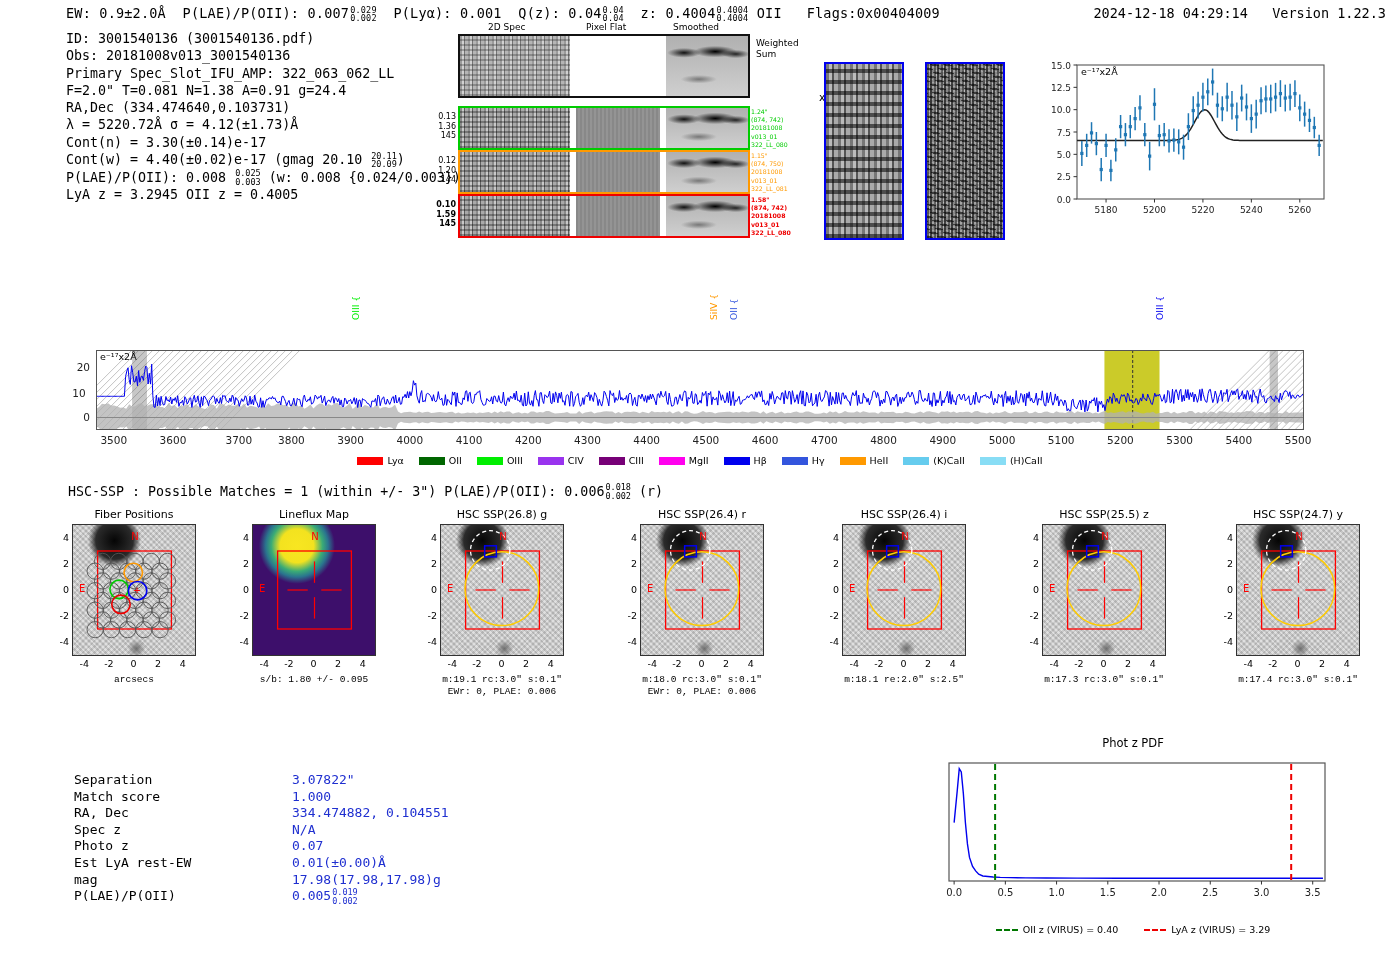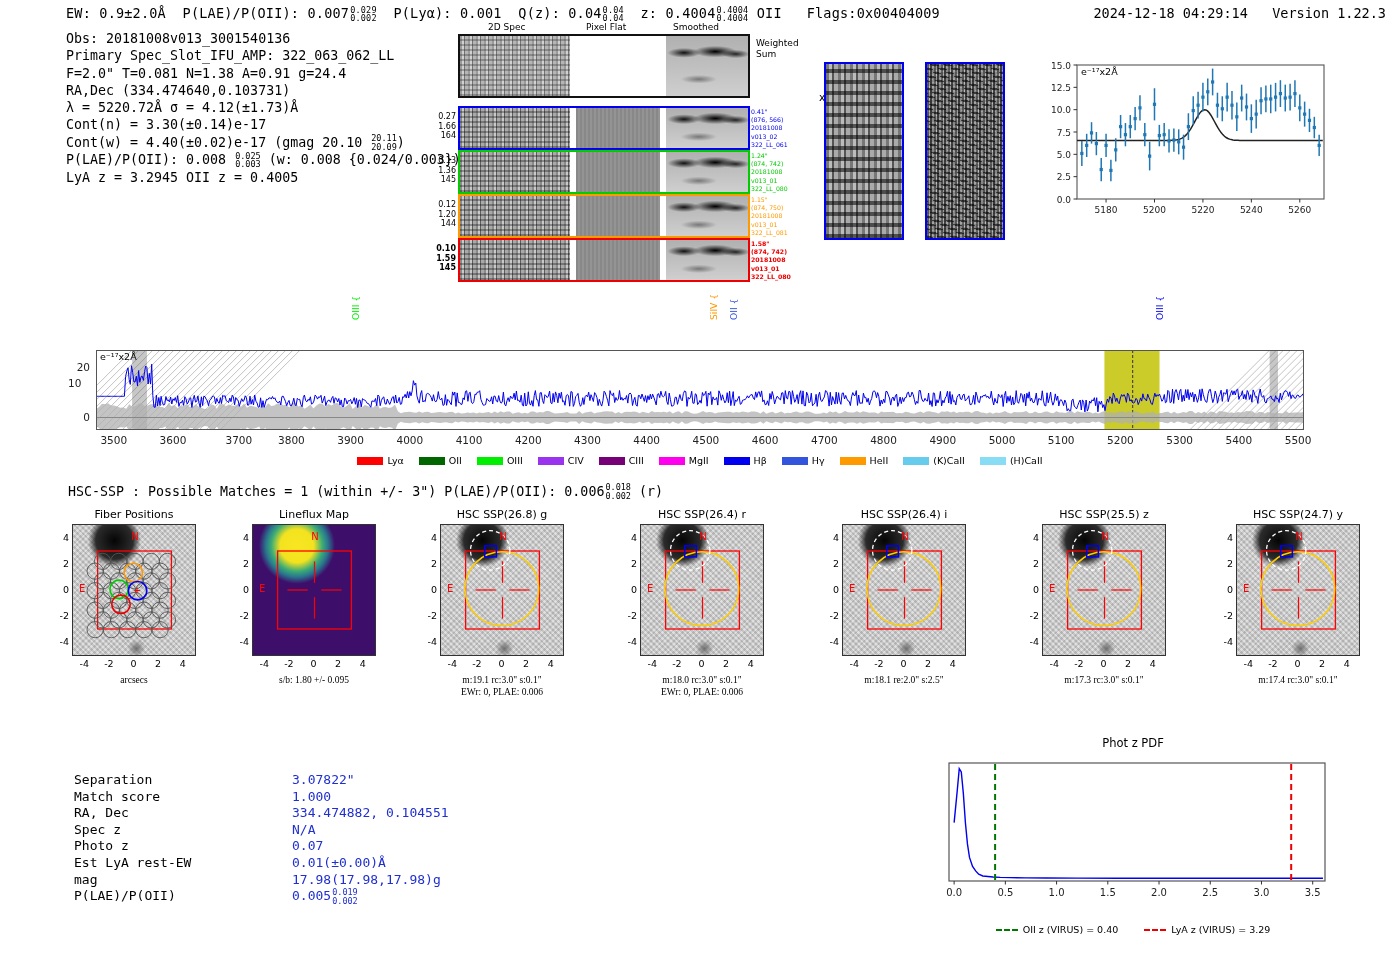--- a/index.html
+++ b/index.html
@@ -83,21 +83,21 @@
   .legend-item { display:flex; align-items:center; gap:4px; }
   .legend-swatch { width:26px; height:8px; display:inline-block; }
 
   
   .cutpanel { position:absolute; top:524px; width:124px; height:156px; }
   .cutpanel .imgbox { position:absolute; left:0; top:0; width:124px; height:132px;
                       border:1px solid #333; overflow:hidden; }
   .cuttitle { position:absolute; top:-16px; left:-22px; width:168px; text-align:center;
               font-family:"DejaVu Sans",sans-serif; font-size:11px; }
   .cutcap { position:absolute; top:150px; left:-26px; width:176px; text-align:center;
-            font-family:Liberation Serif, serif; font-size:9.5px; line-height:12px; }
+            font-family:Liberation Mono, monospace; font-size:9.5px; line-height:12px; }
   .xt { position:absolute; top:134px; font-family:"DejaVu Sans",sans-serif; font-size:9.5px;
         transform:translateX(-50%); }
   .yt { position:absolute; left:-16px; font-family:"DejaVu Sans",sans-serif; font-size:9.5px;
         transform:translateY(-50%); text-align:right; width:13px; }
   .skytile { width:100%; height:100%;
      background:#d9d9d9;
      background-image:
        radial-gradient(circle 34px at 34% 12%, #050505 0%, #2b2b2b 55%, rgba(60,60,60,0) 78%),
        radial-gradient(circle 12px at 52% 95%, #6f6f6f, rgba(110,110,110,0) 75%),
        repeating-linear-gradient(45deg, rgba(0,0,0,.10) 0 2px, rgba(255,255,255,.10) 2px 4px),
@@ -149,20 +149,21 @@
     </span>
   <span>OII</span>&nbsp;&nbsp;
   <span>Flags:0x00404009</span>
 </div>
 <div class="abs mono" id="header-stamp">
   <span>2024-12-18 04:29:14</span>&nbsp;&nbsp;
   <span>Version 1.22.3</span>
 </div>
 
 <div class="abs mono" id="param-block">
+    <div style="white-space: nowrap;">ID: 3001540136 (3001540136.pdf)</div>
     <div style="white-space: nowrap;">Obs: 20181008v013_3001540136</div>
     <div style="white-space: nowrap;">Primary Spec_Slot_IFU_AMP: 322_063_062_LL</div>
     <div style="white-space: nowrap;">F=2.0"  T=0.081  N=1.38  A=0.91  g=24.4</div>
     <div style="white-space: nowrap;">RA,Dec (334.474640,0.103731)</div>
     <div style="white-space: nowrap;">λ = 5220.72Å  σ = 4.12(±1.73)Å</div>
     <div style="white-space: nowrap;">Cont(n) = 3.30(±0.14)e-17</div>
     <div style="white-space: nowrap;">Cont(w) = 4.40(±0.02)e-17 (gmag 20.10 <span class="frac">
         <span>20.11</span>
         <span>20.09</span>
       </span>)</div>
@@ -182,39 +183,20 @@
       <div class="cell gap"></div>
       <div class="cell flat" style="background: rgb(255, 255, 255);"></div>
       <div class="cell gap"></div>
       <div class="cell sm smblur"></div>
       <div style="position: absolute; left: 296px; top: 2px; font-family: &quot;DejaVu Sans&quot;, sans-serif; font-size: 9px; line-height: 11px;">
         <div>Weighted</div>
         <div>Sum</div>
       </div>
     </div>
     <div style="height: 8px;"></div>
-    <div class="strip" style="position: relative; border: 2.4px solid rgb(0, 0, 238); height: 44px; width: 292px; margin-top: 0px;">
-      <div class="cell c2d noise-a"></div>
-      <div class="cell gap"></div>
-      <div class="cell flat flatgray"></div>
-      <div class="cell gap"></div>
-      <div class="cell sm smblur"></div>
-      <div class="rowlab" style="top: 4px;">
-        <div>0.27</div>
-        <div>1.66</div>
-        <div>164</div>
-      </div>
-      <div class="rowinfo" style="color: rgb(0, 0, 238);">
-        <div>0.41"</div>
-        <div>(876, 566)</div>
-        <div>20181008</div>
-        <div>v013_02</div>
-        <div>322_LL_061</div>
-      </div>
-    </div>
     <div class="strip" style="position: relative; border: 2.4px solid rgb(0, 204, 0); height: 44px; width: 292px; margin-top: 0px;">
       <div class="cell c2d noise-a"></div>
       <div class="cell gap"></div>
       <div class="cell flat flatgray"></div>
       <div class="cell gap"></div>
       <div class="cell sm smblur"></div>
       <div class="rowlab" style="top: 4px;">
         <div>0.13</div>
         <div>1.36</div>
         <div>145</div>
@@ -510,21 +492,21 @@
       <line x1="1240.6549019607844" y1="80" x2="1320.6549019607844" y2="0" stroke="#555" stroke-width="0.6" opacity="0.6"></line>
       <line x1="1247.6549019607844" y1="80" x2="1327.6549019607844" y2="0" stroke="#555" stroke-width="0.6" opacity="0.6"></line>
       <line x1="1254.6549019607844" y1="80" x2="1334.6549019607844" y2="0" stroke="#555" stroke-width="0.6" opacity="0.6"></line>
       <line x1="1261.6549019607844" y1="80" x2="1341.6549019607844" y2="0" stroke="#555" stroke-width="0.6" opacity="0.6"></line>
       <path d="M0.0 59.0 L3.0 56.9 L6.0 53.7 L9.1 54.3 L12.1 53.2 L15.1 55.6 L18.1 55.5 L21.1 56.5 L24.2 57.7 L27.2 57.5 L30.2 58.8 L33.2 54.2 L36.2 56.8 L39.3 56.2 L42.3 54.1 L45.3 52.9 L48.3 56.1 L51.3 55.7 L54.4 54.2 L57.4 54.2 L60.4 54.1 L63.4 57.1 L66.4 56.9 L69.5 58.5 L72.5 52.9 L75.5 56.3 L78.5 55.1 L81.5 58.1 L84.6 56.2 L87.6 56.0 L90.6 53.9 L93.6 57.0 L96.6 57.1 L99.7 54.2 L102.7 56.7 L105.7 58.0 L108.7 59.0 L111.7 58.5 L114.8 54.6 L117.8 55.0 L120.8 58.8 L123.8 53.6 L126.8 53.9 L129.9 56.2 L132.9 54.4 L135.9 55.8 L138.9 55.7 L141.9 54.0 L145.0 56.7 L148.0 53.6 L151.0 57.8 L154.0 55.8 L157.0 56.3 L160.1 56.9 L163.1 58.4 L166.1 53.2 L169.1 57.2 L172.1 53.2 L175.2 55.9 L178.2 55.5 L181.2 53.4 L184.2 53.9 L187.2 55.2 L190.3 54.8 L193.3 57.6 L196.3 53.2 L199.3 52.6 L202.3 56.5 L205.4 55.4 L208.4 58.8 L211.4 57.1 L214.4 54.5 L217.4 58.4 L220.5 55.4 L223.5 53.5 L226.5 54.0 L229.5 56.5 L232.5 53.9 L235.6 55.4 L238.6 53.6 L241.6 52.7 L244.6 56.6 L247.6 57.7 L250.7 56.0 L253.7 52.9 L256.7 58.9 L259.7 56.6 L262.7 52.6 L265.8 57.4 L268.8 55.1 L271.8 56.0 L274.8 57.5 L277.8 57.2 L280.9 53.3 L283.9 58.7 L286.9 57.2 L289.9 56.9 L292.9 58.0 L296.0 57.2 L299.0 54.5 L302.0 61.6 L305.0 63.3 L308.0 62.2 L311.1 62.0 L314.1 61.8 L317.1 62.6 L320.1 62.7 L323.1 61.4 L326.2 62.7 L329.2 62.1 L332.2 61.8 L335.2 63.1 L338.2 62.7 L341.3 62.2 L344.3 62.1 L347.3 62.5 L350.3 62.8 L353.3 62.0 L356.4 61.7 L359.4 63.5 L362.4 62.6 L365.4 63.5 L368.4 63.2 L371.5 62.4 L374.5 63.0 L377.5 62.4 L380.5 63.4 L383.5 62.5 L386.6 63.0 L389.6 62.5 L392.6 61.9 L395.6 63.2 L398.6 61.5 L401.7 62.9 L404.7 61.2 L407.7 62.6 L410.7 61.6 L413.7 61.5 L416.8 63.7 L419.8 62.7 L422.8 62.2 L425.8 63.6 L428.8 62.8 L431.9 63.4 L434.9 61.4 L437.9 61.5 L440.9 62.8 L443.9 62.1 L447.0 62.6 L450.0 61.1 L453.0 61.0 L456.0 62.6 L459.0 63.5 L462.1 63.3 L465.1 63.0 L468.1 62.7 L471.1 61.9 L474.1 63.5 L477.2 63.6 L480.2 63.4 L483.2 61.1 L486.2 63.7 L489.2 62.5 L492.3 62.0 L495.3 61.5 L498.3 63.6 L501.3 62.6 L504.3 62.2 L507.4 61.6 L510.4 61.3 L513.4 61.4 L516.4 61.4 L519.4 63.4 L522.5 61.9 L525.5 63.6 L528.5 61.9 L531.5 61.8 L534.5 62.1 L537.6 61.6 L540.6 62.1 L543.6 63.3 L546.6 61.7 L549.6 62.6 L552.7 63.2 L555.7 61.0 L558.7 62.3 L561.7 62.1 L564.7 62.3 L567.8 61.7 L570.8 62.4 L573.8 61.2 L576.8 63.4 L579.8 62.1 L582.9 61.2 L585.9 63.4 L588.9 61.3 L591.9 61.5 L594.9 63.1 L598.0 63.7 L601.0 63.4 L604.0 62.5 L607.0 61.1 L610.0 62.5 L613.1 61.9 L616.1 62.2 L619.1 63.6 L622.1 62.6 L625.1 62.3 L628.2 62.0 L631.2 61.7 L634.2 61.7 L637.2 62.7 L640.2 62.1 L643.3 62.6 L646.3 61.5 L649.3 61.9 L652.3 62.6 L655.3 61.5 L658.4 61.5 L661.4 62.0 L664.4 63.5 L667.4 61.3 L670.4 63.7 L673.5 62.4 L676.5 61.7 L679.5 63.5 L682.5 62.6 L685.5 61.6 L688.6 63.4 L691.6 62.8 L694.6 62.9 L697.6 62.1 L700.6 61.5 L703.7 62.7 L706.7 62.8 L709.7 61.5 L712.7 61.4 L715.7 62.6 L718.8 63.7 L721.8 63.7 L724.8 63.6 L727.8 62.5 L730.8 63.6 L733.9 61.3 L736.9 62.6 L739.9 61.6 L742.9 63.6 L745.9 62.8 L749.0 61.1 L752.0 62.2 L755.0 62.6 L758.0 62.6 L761.0 61.3 L764.1 62.8 L767.1 61.3 L770.1 61.9 L773.1 62.8 L776.1 62.4 L779.2 62.6 L782.2 63.7 L785.2 61.5 L788.2 62.2 L791.2 62.1 L794.3 62.0 L797.3 61.8 L800.3 63.3 L803.3 62.9 L806.3 63.2 L809.4 61.7 L812.4 62.3 L815.4 63.2 L818.4 63.6 L821.4 62.4 L824.5 61.6 L827.5 63.1 L830.5 61.6 L833.5 61.3 L836.5 62.1 L839.6 62.6 L842.6 63.6 L845.6 61.6 L848.6 61.8 L851.6 61.3 L854.7 62.5 L857.7 61.6 L860.7 62.9 L863.7 61.9 L866.7 62.3 L869.8 61.8 L872.8 61.7 L875.8 62.9 L878.8 61.3 L881.8 61.1 L884.9 62.5 L887.9 62.8 L890.9 63.4 L893.9 62.2 L896.9 63.7 L900.0 62.5 L903.0 63.1 L906.0 62.3 L909.0 61.1 L912.0 62.8 L915.1 63.5 L918.1 62.0 L921.1 62.3 L924.1 62.2 L927.1 62.0 L930.2 61.1 L933.2 63.2 L936.2 62.9 L939.2 61.5 L942.2 63.0 L945.3 63.0 L948.3 61.8 L951.3 61.6 L954.3 62.7 L957.3 63.3 L960.4 61.3 L963.4 62.4 L966.4 62.6 L969.4 63.0 L972.4 61.4 L975.5 61.1 L978.5 63.2 L981.5 61.2 L984.5 62.2 L987.5 62.5 L990.6 62.0 L993.6 61.9 L996.6 63.6 L999.6 62.5 L1002.6 63.5 L1005.7 62.1 L1008.7 61.1 L1011.7 62.9 L1014.7 62.2 L1017.7 63.0 L1020.8 62.5 L1023.8 61.8 L1026.8 61.3 L1029.8 62.7 L1032.8 61.3 L1035.9 62.1 L1038.9 61.2 L1041.9 62.1 L1044.9 63.2 L1047.9 63.6 L1051.0 62.5 L1054.0 62.7 L1057.0 61.8 L1060.0 63.7 L1063.0 63.1 L1066.1 62.9 L1069.1 61.9 L1072.1 61.8 L1075.1 63.4 L1078.1 61.7 L1081.2 63.5 L1084.2 63.0 L1087.2 62.1 L1090.2 62.7 L1093.2 61.1 L1096.3 61.1 L1099.3 63.6 L1102.3 62.1 L1105.3 63.2 L1108.3 61.5 L1111.4 63.7 L1114.4 61.4 L1117.4 62.1 L1120.4 63.4 L1123.4 61.1 L1126.5 61.5 L1129.5 61.7 L1132.5 63.1 L1135.5 62.3 L1138.5 63.2 L1141.6 61.9 L1144.6 62.6 L1147.6 62.0 L1150.6 61.0 L1153.6 61.3 L1156.7 61.2 L1159.7 63.7 L1162.7 62.1 L1165.7 61.9 L1168.7 63.5 L1171.8 62.0 L1174.8 62.8 L1177.8 63.3 L1180.8 62.9 L1183.8 62.9 L1186.9 63.5 L1189.9 61.1 L1192.9 63.0 L1195.9 62.8 L1198.9 62.5 L1202.0 62.6 L1205.0 62.5 L1208.0 61.7 L1208.0 73.3  L1205.0 72.5  L1202.0 72.4  L1198.9 72.5  L1195.9 72.2  L1192.9 72.0  L1189.9 73.9  L1186.9 71.5  L1183.8 72.1  L1180.8 72.1  L1177.8 71.7  L1174.8 72.2  L1171.8 73.0  L1168.7 71.5  L1165.7 73.1  L1162.7 72.9  L1159.7 71.3  L1156.7 73.8  L1153.6 73.7  L1150.6 74.0  L1147.6 73.0  L1144.6 72.4  L1141.6 73.1  L1138.5 71.8  L1135.5 72.7  L1132.5 71.9  L1129.5 73.3  L1126.5 73.5  L1123.4 73.9  L1120.4 71.6  L1117.4 72.9  L1114.4 73.6  L1111.4 71.3  L1108.3 73.5  L1105.3 71.8  L1102.3 72.9  L1099.3 71.4  L1096.3 73.9  L1093.2 73.9  L1090.2 72.3  L1087.2 72.9  L1084.2 72.0  L1081.2 71.5  L1078.1 73.3  L1075.1 71.6  L1072.1 73.2  L1069.1 73.1  L1066.1 72.1  L1063.0 71.9  L1060.0 71.3  L1057.0 73.2  L1054.0 72.3  L1051.0 72.5  L1047.9 71.4  L1044.9 71.8  L1041.9 72.9  L1038.9 73.8  L1035.9 72.9  L1032.8 73.7  L1029.8 72.3  L1026.8 73.7  L1023.8 73.2  L1020.8 72.5  L1017.7 72.0  L1014.7 72.8  L1011.7 72.1  L1008.7 73.9  L1005.7 72.9  L1002.6 71.5  L999.6 72.5  L996.6 71.4  L993.6 73.1  L990.6 73.0  L987.5 72.5  L984.5 72.8  L981.5 73.8  L978.5 71.8  L975.5 73.9  L972.4 73.6  L969.4 72.0  L966.4 72.4  L963.4 72.6  L960.4 73.7  L957.3 71.7  L954.3 72.3  L951.3 73.4  L948.3 73.2  L945.3 72.0  L942.2 72.0  L939.2 73.5  L936.2 72.1  L933.2 71.8  L930.2 73.9  L927.1 73.0  L924.1 72.8  L921.1 72.7  L918.1 73.0  L915.1 71.5  L912.0 72.2  L909.0 73.9  L906.0 72.7  L903.0 71.9  L900.0 72.5  L896.9 71.3  L893.9 72.8  L890.9 71.6  L887.9 72.2  L884.9 72.5  L881.8 73.9  L878.8 73.7  L875.8 72.1  L872.8 73.3  L869.8 73.2  L866.7 72.7  L863.7 73.1  L860.7 72.1  L857.7 73.4  L854.7 72.5  L851.6 73.7  L848.6 73.2  L845.6 73.4  L842.6 71.4  L839.6 72.4  L836.5 72.9  L833.5 73.7  L830.5 73.4  L827.5 71.9  L824.5 73.4  L821.4 72.6  L818.4 71.4  L815.4 71.8  L812.4 72.7  L809.4 73.3  L806.3 71.8  L803.3 72.1  L800.3 71.7  L797.3 73.2  L794.3 73.0  L791.2 72.9  L788.2 72.8  L785.2 73.5  L782.2 71.3  L779.2 72.4  L776.1 72.6  L773.1 72.2  L770.1 73.1  L767.1 73.7  L764.1 72.2  L761.0 73.7  L758.0 72.4  L755.0 72.4  L752.0 72.8  L749.0 73.9  L745.9 72.2  L742.9 71.4  L739.9 73.4  L736.9 72.4  L733.9 73.7  L730.8 71.4  L727.8 72.5  L724.8 71.4  L721.8 71.3  L718.8 71.3  L715.7 72.4  L712.7 73.6  L709.7 73.5  L706.7 72.2  L703.7 72.3  L700.6 73.5  L697.6 72.9  L694.6 72.1  L691.6 72.2  L688.6 71.6  L685.5 73.4  L682.5 72.4  L679.5 71.5  L676.5 73.3  L673.5 72.6  L670.4 71.3  L667.4 73.7  L664.4 71.5  L661.4 73.0  L658.4 73.5  L655.3 73.5  L652.3 72.4  L649.3 73.1  L646.3 73.5  L643.3 72.4  L640.2 72.9  L637.2 72.3  L634.2 73.3  L631.2 73.3  L628.2 73.0  L625.1 72.7  L622.1 72.4  L619.1 71.4  L616.1 72.8  L613.1 73.1  L610.0 72.5  L607.0 73.9  L604.0 72.5  L601.0 71.6  L598.0 71.3  L594.9 71.9  L591.9 73.5  L588.9 73.7  L585.9 71.6  L582.9 73.8  L579.8 72.9  L576.8 71.6  L573.8 73.8  L570.8 72.6  L567.8 73.3  L564.7 72.7  L561.7 72.9  L558.7 72.7  L555.7 74.0  L552.7 71.8  L549.6 72.4  L546.6 73.3  L543.6 71.7  L540.6 72.9  L537.6 73.4  L534.5 72.9  L531.5 73.2  L528.5 73.1  L525.5 71.4  L522.5 73.1  L519.4 71.6  L516.4 73.6  L513.4 73.6  L510.4 73.7  L507.4 73.4  L504.3 72.8  L501.3 72.4  L498.3 71.4  L495.3 73.5  L492.3 73.0  L489.2 72.5  L486.2 71.3  L483.2 73.9  L480.2 71.6  L477.2 71.4  L474.1 71.5  L471.1 73.1  L468.1 72.3  L465.1 72.0  L462.1 71.7  L459.0 71.5  L456.0 72.4  L453.0 74.0  L450.0 73.9  L447.0 72.4  L443.9 72.9  L440.9 72.2  L437.9 73.5  L434.9 73.6  L431.9 71.6  L428.8 72.2  L425.8 71.4  L422.8 72.8  L419.8 72.3  L416.8 71.3  L413.7 73.5  L410.7 73.4  L407.7 72.4  L404.7 73.8  L401.7 72.1  L398.6 73.5  L395.6 71.8  L392.6 73.1  L389.6 72.5  L386.6 72.0  L383.5 72.5  L380.5 71.6  L377.5 72.6  L374.5 72.0  L371.5 72.6  L368.4 71.8  L365.4 71.5  L362.4 72.4  L359.4 71.5  L356.4 73.3  L353.3 73.0  L350.3 72.2  L347.3 72.5  L344.3 72.9  L341.3 72.8  L338.2 72.3  L335.2 71.9  L332.2 73.2  L329.2 72.9  L326.2 72.3  L323.1 73.6  L320.1 72.3  L317.1 72.4  L314.1 73.2  L311.1 73.0  L308.0 72.8  L305.0 71.7  L302.0 73.4  L299.0 80.5  L296.0 77.8  L292.9 77.0  L289.9 78.1  L286.9 77.8  L283.9 76.3  L280.9 81.7  L277.8 77.8  L274.8 77.5  L271.8 79.0  L268.8 79.9  L265.8 77.6  L262.7 82.4  L259.7 78.4  L256.7 76.1  L253.7 82.1  L250.7 79.0  L247.6 77.3  L244.6 78.4  L241.6 82.3  L238.6 81.4  L235.6 79.6  L232.5 81.1  L229.5 78.5  L226.5 81.0  L223.5 81.5  L220.5 79.6  L217.4 76.6  L214.4 80.5  L211.4 77.9  L208.4 76.2  L205.4 79.6  L202.3 78.5  L199.3 82.4  L196.3 81.8  L193.3 77.4  L190.3 80.2  L187.2 79.8  L184.2 81.1  L181.2 81.6  L178.2 79.5  L175.2 79.1  L172.1 81.8  L169.1 77.8  L166.1 81.8  L163.1 76.6  L160.1 78.1  L157.0 78.7  L154.0 79.2  L151.0 77.2  L148.0 81.4  L145.0 78.3  L141.9 81.0  L138.9 79.3  L135.9 79.2  L132.9 80.6  L129.9 78.8  L126.8 81.1  L123.8 81.4  L120.8 76.2  L117.8 80.0  L114.8 80.4  L111.7 76.5  L108.7 76.0  L105.7 77.0  L102.7 78.3  L99.7 80.8  L96.6 77.9  L93.6 78.0  L90.6 81.1  L87.6 79.0  L84.6 78.8  L81.5 76.9  L78.5 79.9  L75.5 78.7  L72.5 82.1  L69.5 76.5  L66.4 78.1  L63.4 77.9  L60.4 80.9  L57.4 80.8  L54.4 80.8  L51.3 79.3  L48.3 78.9  L45.3 82.1  L42.3 80.9  L39.3 78.8  L36.2 78.2  L33.2 80.8  L30.2 76.2  L27.2 77.5  L24.2 77.3  L21.1 78.5  L18.1 79.5  L15.1 79.4  L12.1 81.8  L9.1 80.7  L6.0 81.3  L3.0 78.1  L0.0 76.0 Z" fill="#b0b0b0" opacity="0.75" stroke="none"></path>
       <line x1="0" y1="67.5" x2="1208" y2="67.5" stroke="#888" stroke-width="1.2"></line>
       <path d="M0.0 46.3 L1.2 46.3 L2.4 46.3 L3.6 46.3 L4.7 46.3 L5.9 46.3 L7.1 46.3 L8.3 46.3 L9.5 46.3 L10.7 46.3 L11.8 46.3 L13.0 46.3 L14.2 46.3 L15.4 46.3 L16.6 46.3 L17.8 46.3 L18.9 46.3 L20.1 46.3 L21.3 46.3 L22.5 46.3 L23.7 46.3 L24.9 46.3 L26.1 46.3 L27.2 46.3 L28.4 46.3 L29.6 26.5 L30.8 21.1 L32.0 17.8 L33.2 29.7 L34.3 34.4 L35.5 15.7 L36.7 22.6 L37.9 31.9 L39.1 31.8 L40.3 26.2 L41.5 35.8 L42.6 20.6 L43.8 32.3 L45.0 27.1 L46.2 26.1 L47.4 30.4 L48.6 21.5 L49.7 16.1 L50.9 17.4 L52.1 34.0 L53.3 23.3 L54.5 34.1 L55.7 14.2 L56.8 45.3 L58.0 57.1 L59.2 57.3 L60.4 45.1 L61.6 56.0 L62.8 47.5 L64.0 55.5 L65.1 46.3 L66.3 52.3 L67.5 55.1 L68.7 54.5 L69.9 46.5 L71.1 50.5 L72.2 49.8 L73.4 51.9 L74.6 47.0 L75.8 54.0 L77.0 48.8 L78.2 50.5 L79.3 47.6 L80.5 52.4 L81.7 45.7 L82.9 56.4 L84.1 52.4 L85.3 52.8 L86.5 50.3 L87.6 55.4 L88.8 46.7 L90.0 48.9 L91.2 54.1 L92.4 52.0 L93.6 48.5 L94.7 47.8 L95.9 57.4 L97.1 49.3 L98.3 45.3 L99.5 52.1 L100.7 51.5 L101.9 45.9 L103.0 52.9 L104.2 57.3 L105.4 46.8 L106.6 55.5 L107.8 46.2 L109.0 46.7 L110.1 49.1 L111.3 50.9 L112.5 55.6 L113.7 50.3 L114.9 49.3 L116.1 47.0 L117.2 45.9 L118.4 46.8 L119.6 53.8 L120.8 48.4 L122.0 51.8 L123.2 53.3 L124.4 47.6 L125.5 53.5 L126.7 45.3 L127.9 46.4 L129.1 45.7 L130.3 50.8 L131.5 51.5 L132.6 52.6 L133.8 48.1 L135.0 51.7 L136.2 45.2 L137.4 47.0 L138.6 54.8 L139.7 47.5 L140.9 49.6 L142.1 50.3 L143.3 56.3 L144.5 52.1 L145.7 48.7 L146.9 51.4 L148.0 50.6 L149.2 45.8 L150.4 47.5 L151.6 55.2 L152.8 55.0 L154.0 46.2 L155.1 54.2 L156.3 49.5 L157.5 55.0 L158.7 45.0 L159.9 51.2 L161.1 53.0 L162.3 57.3 L163.4 56.8 L164.6 47.8 L165.8 57.4 L167.0 50.7 L168.2 57.3 L169.4 53.0 L170.5 49.3 L171.7 49.8 L172.9 48.0 L174.1 47.9 L175.3 48.9 L176.5 46.5 L177.6 49.0 L178.8 47.8 L180.0 50.7 L181.2 52.2 L182.4 52.8 L183.6 51.1 L184.8 54.9 L185.9 46.6 L187.1 46.1 L188.3 48.6 L189.5 51.6 L190.7 55.7 L191.9 52.3 L193.0 50.4 L194.2 55.4 L195.4 55.8 L196.6 53.0 L197.8 48.2 L199.0 54.8 L200.1 55.7 L201.3 48.3 L202.5 49.5 L203.7 49.3 L204.9 54.6 L206.1 56.7 L207.3 47.6 L208.4 45.0 L209.6 50.4 L210.8 51.9 L212.0 49.4 L213.2 50.5 L214.4 46.8 L215.5 54.1 L216.7 53.5 L217.9 51.1 L219.1 45.1 L220.3 46.3 L221.5 49.1 L222.7 46.8 L223.8 47.4 L225.0 45.3 L226.2 53.1 L227.4 50.1 L228.6 46.1 L229.8 55.6 L230.9 52.2 L232.1 50.3 L233.3 50.2 L234.5 52.3 L235.7 48.2 L236.9 46.4 L238.0 53.3 L239.2 47.9 L240.4 48.5 L241.6 52.0 L242.8 48.5 L244.0 55.1 L245.2 49.9 L246.3 56.7 L247.5 56.8 L248.7 48.0 L249.9 49.7 L251.1 54.0 L252.3 50.7 L253.4 50.9 L254.6 49.4 L255.8 53.8 L257.0 51.2 L258.2 47.6 L259.4 54.3 L260.5 48.4 L261.7 57.5 L262.9 50.1 L264.1 50.1 L265.3 56.8 L266.5 48.6 L267.7 49.7 L268.8 50.0 L270.0 51.4 L271.2 53.3 L272.4 53.5 L273.6 55.4 L274.8 57.3 L275.9 51.0 L277.1 51.1 L278.3 51.6 L279.5 48.5 L280.7 55.6 L281.9 45.0 L283.1 46.4 L284.2 55.7 L285.4 50.6 L286.6 47.8 L287.8 46.9 L289.0 53.8 L290.2 54.1 L291.3 49.0 L292.5 52.0 L293.7 54.4 L294.9 51.5 L296.1 47.6 L297.3 46.5 L298.4 53.1 L299.6 45.0 L300.8 53.0 L302.0 51.5 L303.2 47.4 L304.4 54.3 L305.6 53.9 L306.7 46.8 L307.9 47.3 L309.1 44.3 L310.3 48.0 L311.5 41.6 L312.7 48.0 L313.8 41.6 L315.0 45.8 L316.2 40.9 L317.4 30.7 L318.6 35.1 L319.8 33.1 L320.9 45.8 L322.1 50.2 L323.3 53.2 L324.5 44.1 L325.7 40.6 L326.9 52.0 L328.1 50.6 L329.2 51.6 L330.4 44.1 L331.6 43.4 L332.8 43.9 L334.0 45.3 L335.2 47.4 L336.3 51.1 L337.5 44.7 L338.7 50.9 L339.9 51.9 L341.1 49.4 L342.3 41.6 L343.5 48.6 L344.6 49.9 L345.8 48.1 L347.0 55.4 L348.2 54.8 L349.4 44.7 L350.6 55.3 L351.7 49.3 L352.9 50.6 L354.1 52.9 L355.3 54.7 L356.5 41.9 L357.7 45.2 L358.8 42.0 L360.0 56.4 L361.2 42.9 L362.4 52.5 L363.6 52.4 L364.8 54.3 L366.0 54.3 L367.1 47.9 L368.3 49.7 L369.5 41.3 L370.7 40.8 L371.9 51.3 L373.1 43.2 L374.2 42.2 L375.4 52.2 L376.6 53.6 L377.8 51.6 L379.0 44.1 L380.2 44.6 L381.3 42.2 L382.5 42.2 L383.7 40.7 L384.9 49.3 L386.1 52.5 L387.3 55.2 L388.5 55.0 L389.6 54.5 L390.8 48.5 L392.0 49.9 L393.2 51.3 L394.4 51.0 L395.6 46.8 L396.7 54.0 L397.9 46.1 L399.1 46.2 L400.3 51.0 L401.5 52.0 L402.7 45.6 L403.9 51.0 L405.0 53.2 L406.2 52.2 L407.4 42.1 L408.6 54.2 L409.8 55.9 L411.0 50.7 L412.1 47.7 L413.3 51.6 L414.5 46.0 L415.7 48.2 L416.9 48.2 L418.1 43.2 L419.2 49.9 L420.4 41.0 L421.6 50.5 L422.8 50.1 L424.0 52.2 L425.2 45.2 L426.4 55.2 L427.5 56.0 L428.7 43.1 L429.9 56.0 L431.1 54.2 L432.3 41.8 L433.5 53.2 L434.6 55.1 L435.8 50.6 L437.0 56.3 L438.2 45.7 L439.4 40.6 L440.6 49.7 L441.7 49.8 L442.9 56.3 L444.1 42.9 L445.3 42.6 L446.5 50.4 L447.7 53.5 L448.9 44.7 L450.0 45.8 L451.2 47.6 L452.4 46.0 L453.6 41.1 L454.8 52.8 L456.0 53.7 L457.1 43.4 L458.3 52.1 L459.5 41.9 L460.7 45.5 L461.9 52.8 L463.1 43.1 L464.3 48.3 L465.4 42.2 L466.6 51.8 L467.8 50.8 L469.0 55.3 L470.2 45.7 L471.4 44.5 L472.5 46.0 L473.7 56.2 L474.9 41.6 L476.1 42.0 L477.3 56.4 L478.5 53.5 L479.6 46.7 L480.8 45.4 L482.0 43.4 L483.2 52.2 L484.4 56.3 L485.6 54.5 L486.8 47.7 L487.9 54.5 L489.1 46.7 L490.3 45.2 L491.5 46.9 L492.7 42.2 L493.9 50.6 L495.0 44.7 L496.2 47.8 L497.4 51.5 L498.6 42.6 L499.8 44.5 L501.0 47.8 L502.1 55.6 L503.3 49.3 L504.5 53.5 L505.7 56.1 L506.9 50.8 L508.1 41.2 L509.3 42.8 L510.4 46.5 L511.6 50.2 L512.8 55.9 L514.0 40.6 L515.2 44.4 L516.4 45.6 L517.5 42.9 L518.7 52.5 L519.9 47.5 L521.1 50.3 L522.3 49.3 L523.5 40.5 L524.7 50.0 L525.8 47.4 L527.0 50.3 L528.2 48.4 L529.4 49.2 L530.6 45.5 L531.8 53.1 L532.9 44.0 L534.1 43.0 L535.3 44.5 L536.5 55.5 L537.7 50.3 L538.9 47.3 L540.0 54.8 L541.2 56.2 L542.4 45.4 L543.6 45.6 L544.8 48.8 L546.0 44.0 L547.2 47.7 L548.3 51.3 L549.5 45.6 L550.7 52.5 L551.9 45.7 L553.1 49.8 L554.3 44.2 L555.4 49.0 L556.6 44.1 L557.8 47.3 L559.0 50.9 L560.2 54.9 L561.4 44.4 L562.5 43.6 L563.7 47.6 L564.9 41.2 L566.1 45.9 L567.3 46.8 L568.5 45.7 L569.7 41.4 L570.8 51.5 L572.0 54.5 L573.2 43.1 L574.4 49.5 L575.6 56.1 L576.8 56.0 L577.9 54.6 L579.1 47.3 L580.3 47.2 L581.5 54.3 L582.7 49.4 L583.9 44.5 L585.1 49.4 L586.2 50.8 L587.4 43.5 L588.6 40.9 L589.8 41.7 L591.0 56.4 L592.2 47.3 L593.3 49.1 L594.5 47.2 L595.7 41.3 L596.9 53.1 L598.1 53.3 L599.3 43.8 L600.4 44.6 L601.6 54.6 L602.8 52.9 L604.0 50.3 L605.2 53.2 L606.4 42.5 L607.6 45.6 L608.7 44.6 L609.9 41.3 L611.1 56.2 L612.3 43.0 L613.5 44.7 L614.7 41.6 L615.8 54.7 L617.0 46.9 L618.2 49.6 L619.4 49.5 L620.6 47.5 L621.8 55.1 L622.9 40.8 L624.1 43.8 L625.3 50.3 L626.5 44.8 L627.7 49.4 L628.9 52.9 L630.1 50.8 L631.2 42.7 L632.4 52.7 L633.6 41.2 L634.8 55.6 L636.0 49.2 L637.2 41.6 L638.3 55.6 L639.5 49.9 L640.7 51.4 L641.9 48.6 L643.1 46.3 L644.3 54.3 L645.5 53.6 L646.6 50.2 L647.8 49.9 L649.0 49.5 L650.2 48.4 L651.4 45.8 L652.6 48.0 L653.7 45.8 L654.9 44.9 L656.1 44.5 L657.3 48.1 L658.5 49.6 L659.7 41.9 L660.8 47.4 L662.0 42.4 L663.2 41.7 L664.4 46.7 L665.6 40.9 L666.8 51.8 L668.0 49.9 L669.1 54.7 L670.3 54.4 L671.5 50.8 L672.7 55.5 L673.9 43.5 L675.1 49.2 L676.2 41.5 L677.4 46.1 L678.6 54.0 L679.8 49.7 L681.0 46.3 L682.2 47.2 L683.3 49.0 L684.5 49.9 L685.7 42.9 L686.9 42.8 L688.1 53.9 L689.3 40.6 L690.5 48.1 L691.6 49.0 L692.8 41.4 L694.0 41.8 L695.2 54.3 L696.4 40.7 L697.6 46.5 L698.7 52.3 L699.9 49.6 L701.1 44.6 L702.3 53.7 L703.5 44.1 L704.7 40.7 L705.9 54.1 L707.0 40.9 L708.2 55.5 L709.4 55.9 L710.6 42.2 L711.8 45.1 L713.0 52.9 L714.1 51.8 L715.3 43.2 L716.5 55.8 L717.7 54.3 L718.9 53.0 L720.1 44.3 L721.2 56.4 L722.4 45.9 L723.6 42.2 L724.8 50.4 L726.0 51.5 L727.2 48.9 L728.4 46.9 L729.5 40.6 L730.7 41.4 L731.9 45.2 L733.1 56.1 L734.3 42.3 L735.5 54.9 L736.6 46.6 L737.8 50.0 L739.0 54.1 L740.2 42.1 L741.4 53.6 L742.6 42.7 L743.7 50.9 L744.9 54.3 L746.1 43.3 L747.3 42.9 L748.5 49.0 L749.7 45.4 L750.9 48.9 L752.0 50.9 L753.2 51.4 L754.4 55.6 L755.6 46.7 L756.8 42.6 L758.0 45.4 L759.1 45.5 L760.3 40.6 L761.5 55.4 L762.7 45.0 L763.9 53.4 L765.1 52.9 L766.3 53.3 L767.4 43.2 L768.6 47.6 L769.8 47.3 L771.0 52.2 L772.2 48.2 L773.4 55.0 L774.5 51.2 L775.7 48.5 L776.9 41.9 L778.1 40.7 L779.3 42.1 L780.5 47.7 L781.6 42.6 L782.8 46.3 L784.0 56.1 L785.2 50.0 L786.4 53.8 L787.6 49.1 L788.8 52.6 L789.9 41.4 L791.1 41.6 L792.3 45.0 L793.5 48.0 L794.7 55.1 L795.9 48.7 L797.0 47.0 L798.2 50.8 L799.4 46.0 L800.6 44.1 L801.8 56.4 L803.0 52.4 L804.1 47.0 L805.3 53.6 L806.5 47.6 L807.7 51.6 L808.9 47.7 L810.1 47.7 L811.3 42.9 L812.4 42.1 L813.6 46.9 L814.8 46.4 L816.0 42.1 L817.2 44.6 L818.4 49.7 L819.5 54.5 L820.7 51.3 L821.9 53.3 L823.1 40.6 L824.3 40.5 L825.5 48.0 L826.7 51.1 L827.8 51.4 L829.0 48.3 L830.2 50.4 L831.4 51.2 L832.6 43.0 L833.8 54.8 L834.9 50.6 L836.1 56.5 L837.3 42.9 L838.5 43.3 L839.7 56.0 L840.9 49.7 L842.0 52.9 L843.2 49.3 L844.4 41.4 L845.6 55.9 L846.8 50.3 L848.0 52.8 L849.2 48.0 L850.3 46.3 L851.5 41.2 L852.7 53.0 L853.9 41.5 L855.1 54.2 L856.3 44.6 L857.4 51.8 L858.6 50.7 L859.8 55.0 L861.0 47.3 L862.2 45.4 L863.4 44.0 L864.5 49.0 L865.7 49.6 L866.9 45.1 L868.1 44.1 L869.3 51.0 L870.5 49.5 L871.7 48.1 L872.8 45.8 L874.0 54.5 L875.2 54.7 L876.4 52.5 L877.6 45.3 L878.8 54.4 L879.9 42.0 L881.1 45.9 L882.3 52.0 L883.5 52.6 L884.7 46.2 L885.9 47.4 L887.1 45.5 L888.2 46.0 L889.4 44.6 L890.6 47.4 L891.8 46.0 L893.0 48.4 L894.2 47.9 L895.3 41.2 L896.5 50.0 L897.7 55.0 L898.9 48.3 L900.1 52.1 L901.3 53.2 L902.4 44.1 L903.6 46.3 L904.8 47.6 L906.0 44.7 L907.2 56.5 L908.4 45.5 L909.6 41.4 L910.7 53.1 L911.9 46.3 L913.1 51.3 L914.3 45.7 L915.5 55.0 L916.7 47.0 L917.8 54.7 L919.0 52.7 L920.2 40.6 L921.4 51.7 L922.6 53.3 L923.8 48.7 L924.9 43.4 L926.1 44.8 L927.3 52.3 L928.5 44.1 L929.7 55.9 L930.9 43.2 L932.1 48.2 L933.2 41.8 L934.4 51.1 L935.6 48.0 L936.8 52.2 L938.0 52.7 L939.2 49.0 L940.3 43.0 L941.5 55.2 L942.7 48.6 L943.9 49.0 L945.1 50.3 L946.3 40.8 L947.5 50.9 L948.6 55.5 L949.8 56.0 L951.0 42.8 L952.2 52.8 L953.4 48.1 L954.6 42.1 L955.7 50.7 L956.9 55.2 L958.1 52.0 L959.3 43.9 L960.5 50.4 L961.7 46.1 L962.8 56.0 L964.0 50.4 L965.2 49.7 L966.4 51.8 L967.6 55.6 L968.8 50.0 L970.0 52.9 L971.1 60.8 L972.3 58.7 L973.5 60.9 L974.7 60.7 L975.9 50.2 L977.1 49.2 L978.2 56.0 L979.4 57.4 L980.6 58.9 L981.8 55.4 L983.0 52.2 L984.2 50.0 L985.3 60.0 L986.5 49.9 L987.7 52.3 L988.9 61.9 L990.1 50.0 L991.3 61.1 L992.5 58.2 L993.6 51.0 L994.8 53.2 L996.0 49.8 L997.2 51.0 L998.4 47.7 L999.6 55.7 L1000.7 47.7 L1001.9 61.8 L1003.1 51.3 L1004.3 54.3 L1005.5 51.1 L1006.7 57.6 L1007.9 54.6 L1009.0 60.7 L1010.2 54.1 L1011.4 49.0 L1012.6 52.3 L1013.8 46.6 L1015.0 48.0 L1016.1 53.5 L1017.3 43.0 L1018.5 45.9 L1019.7 51.5 L1020.9 48.1 L1022.1 52.3 L1023.2 53.7 L1024.4 48.0 L1025.6 44.6 L1026.8 46.4 L1028.0 44.6 L1029.2 46.9 L1030.4 52.3 L1031.5 43.1 L1032.7 44.8 L1033.9 51.1 L1035.1 49.6 L1036.3 52.4 L1037.5 53.0 L1038.6 52.4 L1039.8 48.5 L1041.0 49.3 L1042.2 54.6 L1043.4 51.8 L1044.6 47.9 L1045.7 51.1 L1046.9 43.8 L1048.1 48.7 L1049.3 48.8 L1050.5 51.0 L1051.7 44.1 L1052.9 47.5 L1054.0 49.8 L1055.2 53.7 L1056.4 54.5 L1057.6 48.8 L1058.8 43.2 L1060.0 46.7 L1061.1 44.7 L1062.3 46.1 L1063.5 44.0 L1064.7 47.3 L1065.9 51.3 L1067.1 49.5 L1068.3 44.5 L1069.4 52.8 L1070.6 51.9 L1071.8 40.4 L1073.0 41.7 L1074.2 52.8 L1075.4 51.9 L1076.5 39.2 L1077.7 53.4 L1078.9 42.0 L1080.1 39.6 L1081.3 43.5 L1082.5 49.9 L1083.6 41.3 L1084.8 39.3 L1086.0 51.7 L1087.2 45.2 L1088.4 50.9 L1089.6 39.6 L1090.8 48.0 L1091.9 39.5 L1093.1 49.6 L1094.3 42.7 L1095.5 46.9 L1096.7 42.4 L1097.9 51.8 L1099.0 44.0 L1100.2 47.1 L1101.4 52.3 L1102.6 47.9 L1103.8 39.5 L1105.0 50.8 L1106.1 38.8 L1107.3 44.5 L1108.5 48.8 L1109.7 51.7 L1110.9 52.3 L1112.1 43.7 L1113.3 39.8 L1114.4 39.4 L1115.6 46.8 L1116.8 52.6 L1118.0 48.6 L1119.2 41.1 L1120.4 45.1 L1121.5 53.2 L1122.7 47.2 L1123.9 44.4 L1125.1 40.2 L1126.3 51.4 L1127.5 42.8 L1128.7 43.2 L1129.8 44.1 L1131.0 39.3 L1132.2 51.7 L1133.4 47.5 L1134.6 43.6 L1135.8 40.6 L1136.9 44.8 L1138.1 40.9 L1139.3 45.0 L1140.5 39.9 L1141.7 39.1 L1142.9 49.4 L1144.0 46.0 L1145.2 45.6 L1146.4 40.8 L1147.6 49.0 L1148.8 44.4 L1150.0 49.5 L1151.2 40.5 L1152.3 42.6 L1153.5 49.4 L1154.7 44.7 L1155.9 52.2 L1157.1 39.9 L1158.3 42.9 L1159.4 47.3 L1160.6 46.4 L1161.8 53.4 L1163.0 44.1 L1164.2 39.0 L1165.4 45.7 L1166.5 47.3 L1167.7 45.5 L1168.9 51.9 L1170.1 53.0 L1171.3 48.7 L1172.5 48.2 L1173.7 47.3 L1174.8 45.9 L1176.0 49.2 L1177.2 49.3 L1178.4 51.6 L1179.6 45.7 L1180.8 48.9 L1181.9 48.3 L1183.1 52.6 L1184.3 43.2 L1185.5 49.8 L1186.7 45.8 L1187.9 42.7 L1189.1 40.9 L1190.2 40.8 L1191.4 42.3 L1192.6 46.4 L1193.8 41.8 L1195.0 48.6 L1196.2 45.0 L1197.3 45.5 L1198.5 48.1 L1199.7 48.3 L1200.9 45.3 L1202.1 45.0 L1203.3 46.9 L1204.4 46.9 L1205.6 45.5 L1206.8 44.2 L1208.0 48.0 " fill="none" stroke="#0000ee" stroke-width="1"></path>
     </svg>
     <div class="frame"></div>
     <div class="tick-lab" style="left: -28px; top: 60.5px; width: 22px; text-align: right;">0</div>
-    <div class="tick-lab" style="left: -28px; top: 27px; width: 22px; text-align: left;">10</div>
+    <div class="tick-lab" style="left: -28px; top: 37px; width: 22px; text-align: center;">10</div>
     <div class="tick-lab" style="left: -28px; top: 10.5px; width: 22px; text-align: right;">20</div>
     <div class="tick-lab" style="left: -2.23529px; top: 84px; width: 40px; text-align: center;">3500</div>
     <div class="tick-lab" style="left: 56.9804px; top: 84px; width: 40px; text-align: center;">3600</div>
     <div class="tick-lab" style="left: 116.196px; top: 84px; width: 40px; text-align: right;">3700</div>
     <div class="tick-lab" style="left: 175.412px; top: 84px; width: 40px; text-align: center;">3800</div>
     <div class="tick-lab" style="left: 234.627px; top: 84px; width: 40px; text-align: center;">3900</div>
     <div class="tick-lab" style="left: 293.843px; top: 84px; width: 40px; text-align: center;">4000</div>
     <div class="tick-lab" style="left: 353.059px; top: 84px; width: 40px; text-align: center;">4100</div>
     <div class="tick-lab" style="left: 412.275px; top: 84px; width: 40px; text-align: center;">4200</div>
     <div class="tick-lab" style="left: 471.49px; top: 84px; width: 40px; text-align: center;">4300</div>

